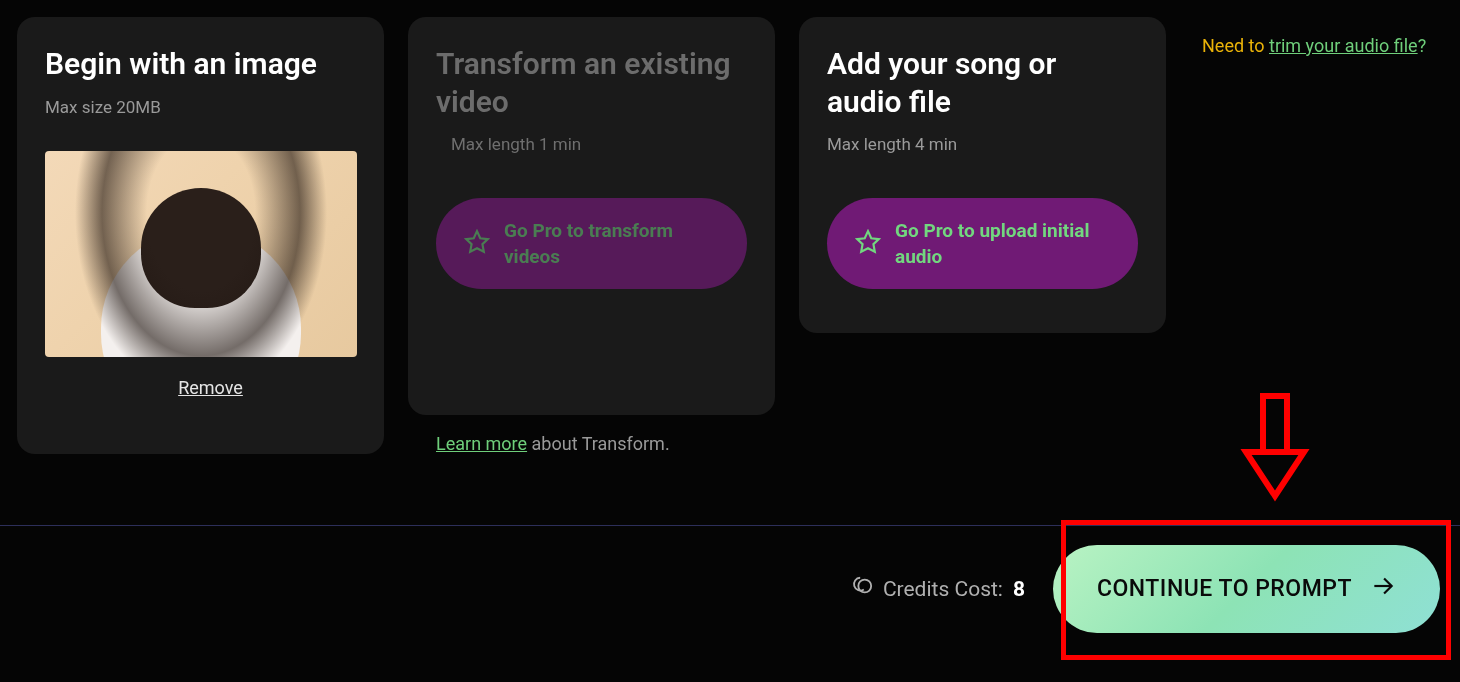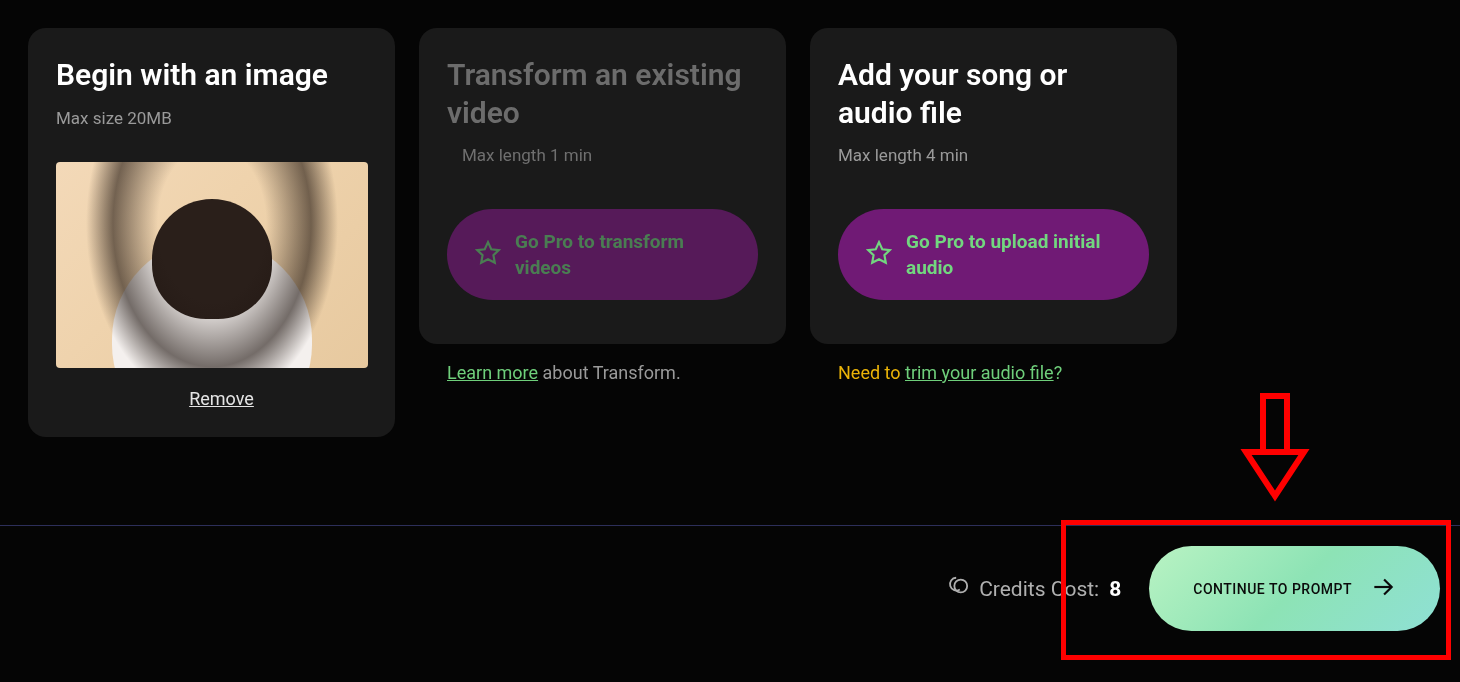--- a/index.html
+++ b/index.html
@@ -8,21 +8,21 @@
     color: #e5e5e5;
     font-family: -apple-system, BlinkMacSystemFont, "Segoe UI", Roboto, Helvetica, Arial, sans-serif;
     width: 1460px;
     height: 682px;
     overflow: hidden;
     position: relative;
   }
   .cards {
     display: flex;
     gap: 24px;
-    padding: 28px;
+    padding: 17px;
   }
   .card {
     background: #1a1a1a;
     border-radius: 18px;
     width: 367px;
     padding: 28px 28px 28px 28px;
     display: flex;
     flex-direction: column;
   }
   .card.dim .card-title { color: #6c6c6c; }
@@ -130,21 +130,21 @@
     display:flex;
     align-items:center;
     gap:10px;
     color:#b0b0b0;
     font-size:21px;
   }
   .credits .num { color:#ffffff; font-weight:700; }
   .cta {
     background: linear-gradient(135deg,#b9f3c3,#8de3b5,#8fe0d5);
     color:#0a0a0a;
-    font-size:14px;
+    font-size:23px;
     font-weight:500;
     letter-spacing:0.5px;
     border-radius:999px;
     padding: 28px 44px;
     display:flex;
     align-items:center;
     gap:18px;
     cursor:pointer;
   }
 
@@ -169,38 +169,38 @@
 <div class="cards">
 
   <div class="card">
     <div class="card-title">Begin with an image</div>
     <div class="card-sub">Max size 20MB</div>
     <div class="thumb"></div>
     <div class="remove-link">Remove</div>
   </div>
 
   <div style="display:flex;flex-direction:column;">
-    <div class="card dim" style="height:316px;">
+    <div class="card dim" style="height:398px;">
       <div class="card-title">Transform an existing video</div>
       <div class="card-sub">Max length 1 min</div>
       <div class="pro-btn">
         <span class="star">
           <svg width="26" height="26" viewBox="0 0 24 24" fill="none" stroke="#5fa86a" stroke-width="2">
               <polygon points="12 2 15 8.5 22 9.3 17 14 18.3 21 12 17.8 5.7 21 7 14 2 9.3 9 8.5 12 2"></polygon>
             </svg>
         </span>
         <span class="pro-btn-text">Go Pro to transform videos</span>
       </div>
     </div>
     <div class="helper dim" style="padding-left:28px;">
       <span class="link">Learn more</span><span class="plain"> about Transform.</span>
     </div>
   </div>
 
-  <div style="display:flex;flex-direction:column;">
+  <div style="display:flex;flex-direction:row;gap:8px;">
     <div class="card" style="height:316px;">
       <div class="card-title">Add your song or audio file</div>
       <div class="card-sub">Max length 4 min</div>
       <div class="pro-btn">
         <span class="star">
           <svg width="26" height="26" viewBox="0 0 24 24" fill="none" stroke="#72d77f" stroke-width="2">
               <polygon points="12 2 15 8.5 22 9.3 17 14 18.3 21 12 17.8 5.7 21 7 14 2 9.3 9 8.5 12 2"></polygon>
             </svg>
         </span>
         <span class="pro-btn-text">Go Pro to upload initial audio</span>

